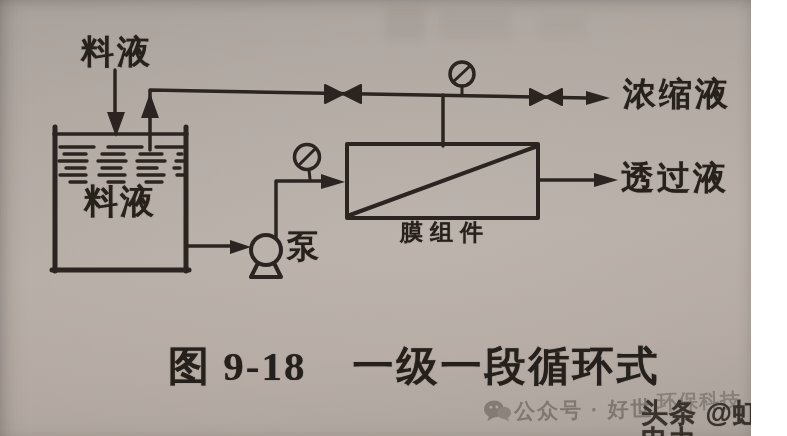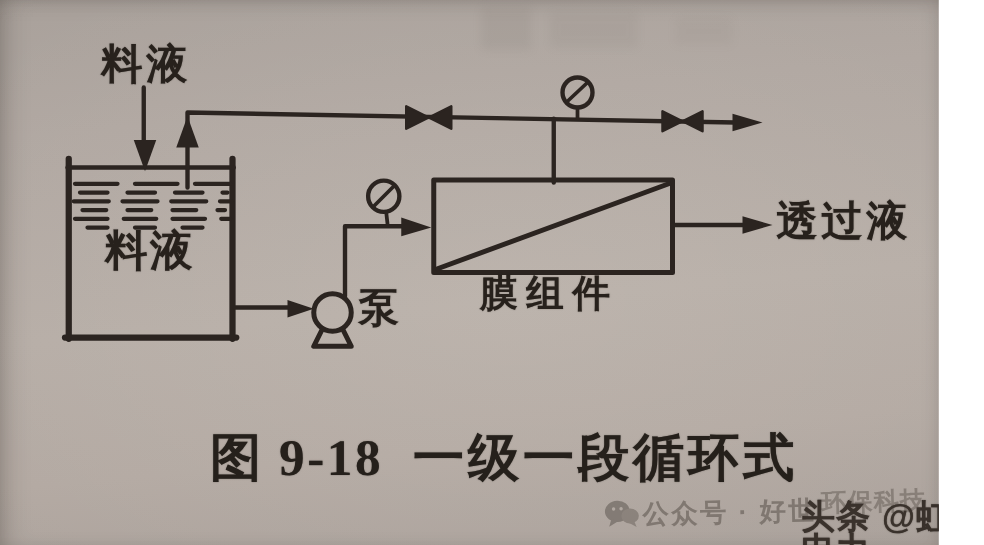--- a/index.html
+++ b/index.html
@@ -21,30 +21,30 @@
   svg.diagram{position:absolute;left:0;top:0;}
   .lbl{
     position:absolute;color:#27211c;font-weight:bold;line-height:1;
     text-shadow:0 0 1px rgba(39,33,28,.55);
     white-space:nowrap;
   }
   .lbl-feed{left:81px;top:36px;font-size:33px;letter-spacing:3px;}
   .lbl-tank{left:53px;top:185px;width:134px;text-align:center;font-size:34px;letter-spacing:2px;}
   .lbl-tank div{margin-bottom:6px;}
   .lbl-pump{left:287px;top:230px;font-size:32px;}
-  .lbl-membrane{left:384px;top:221px;font-size:30px;letter-spacing:7px;}
+  .lbl-membrane{left:400px;top:221px;font-size:23px;letter-spacing:7px;}
   .lbl-conc{left:623px;top:78px;font-size:33px;letter-spacing:3px;}
   .lbl-perm{left:621px;top:162px;font-size:33px;letter-spacing:3px;}
   .caption{
     position:absolute;left:168px;top:346px;display:flex;align-items:flex-start;
     color:#25201b;font-weight:bold;font-size:41px;line-height:1;
     text-shadow:0 0 1px rgba(37,32,27,.6);
   }
   .caption .num{letter-spacing:2px;}
-  .caption .ttl{margin-left:24px;letter-spacing:3px;}
+  .caption .ttl{margin-left:46px;letter-spacing:3px;}
   .wm-group{position:absolute;left:0;top:0;width:787px;height:436px;pointer-events:none;}
   .wm-gray{
     position:absolute;color:#6e665f;opacity:.72;font-weight:bold;
     font-family:"Liberation Sans","DejaVu Sans",sans-serif;
   }
   .wm-prefix{left:514px;top:396px;font-size:21px;letter-spacing:2px;transform:rotate(-1.2deg);}
   .wm-suffix{left:657px;top:388px;font-size:20px;letter-spacing:1px;transform:rotate(-1.5deg);opacity:.6;}
   .wm-dark{
     position:absolute;left:641px;top:400px;font-size:27px;font-weight:bold;
     color:#3a322c;letter-spacing:1px;line-height:1;
@@ -139,20 +139,21 @@
       <path d="M299,165 L315,149" stroke-width="3"></path>
     </g>
   </svg>
 
   <div class="lbl lbl-feed">料液</div>
   <div class="lbl lbl-tank">
     <div>料液</div>
   </div>
   <div class="lbl lbl-pump">泵</div>
   <div class="lbl lbl-membrane">膜组件</div>
+  <div class="lbl lbl-conc">浓缩液</div>
   <div class="lbl lbl-perm">透过液</div>
 
   <div class="caption">
     <span class="num">图 9-18</span>
     <span class="ttl">一级一段循环式</span>
   </div>
 
   <div class="wm-group">
     <svg class="wm-icon" width="30" height="26" viewBox="0 0 30 26">
       <ellipse cx="12" cy="11" rx="10" ry="8.5" fill="#5f5852"></ellipse>

